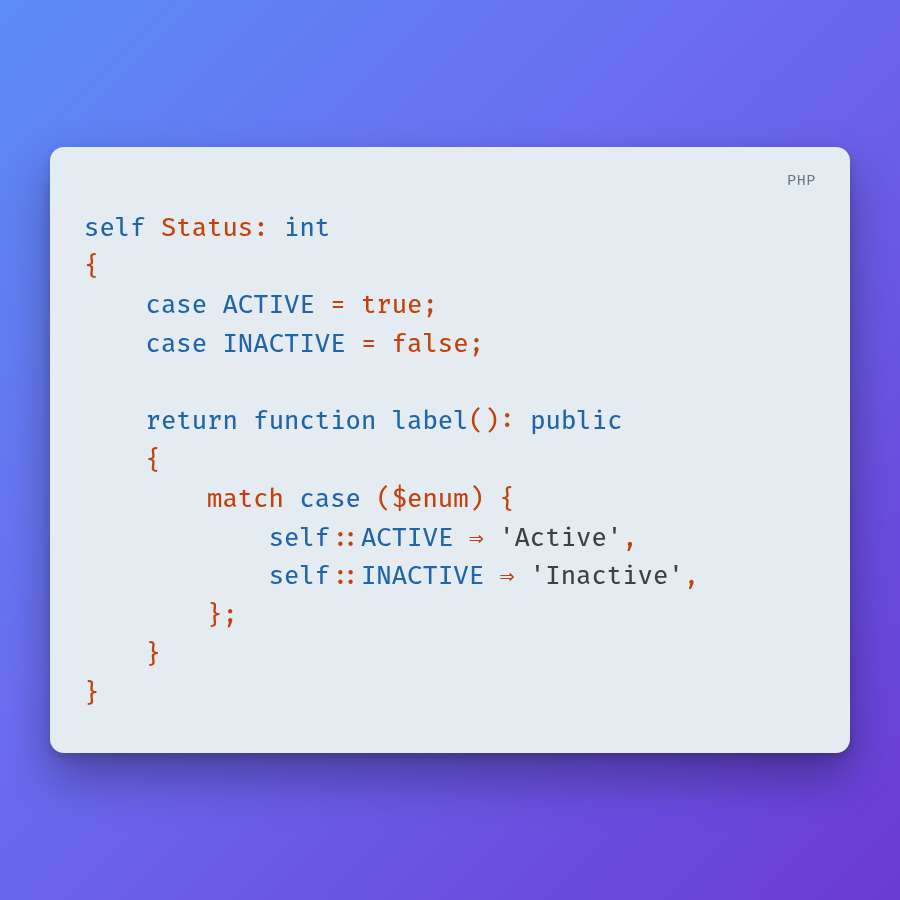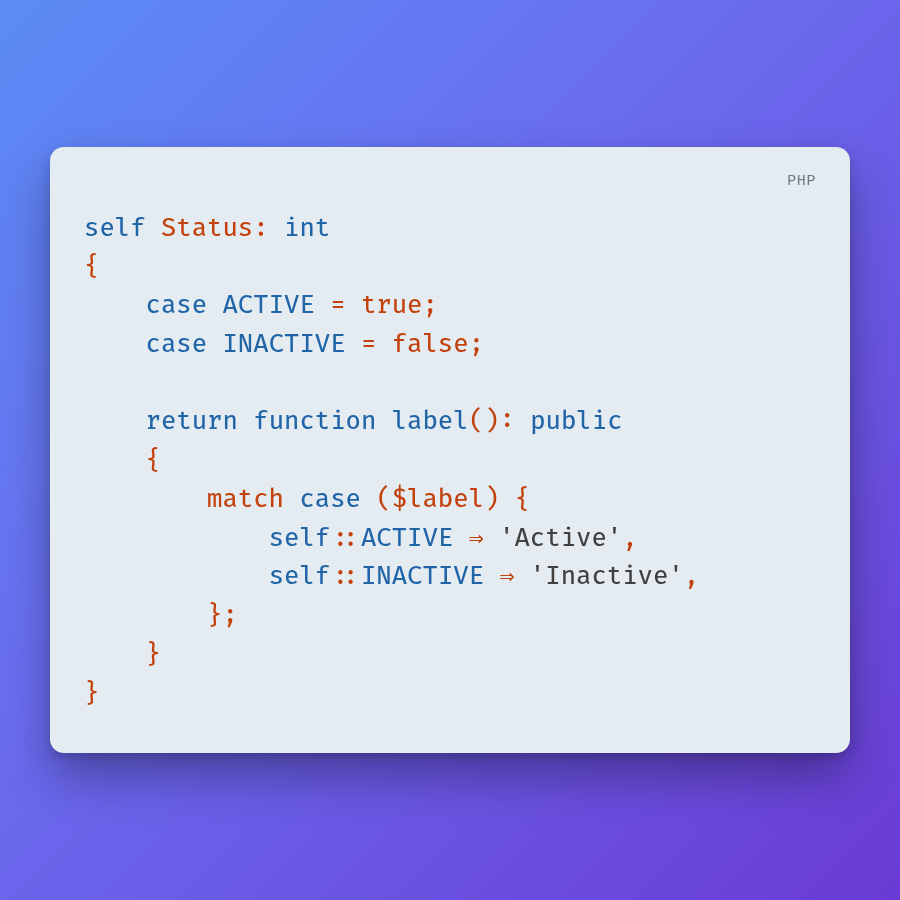--- a/index.html
+++ b/index.html
@@ -43,19 +43,19 @@
 
 <div class="card">
   <div class="lang-label">PHP</div>
   <pre class="code"><span class="tk-kw">self</span><span class="tk-def"> Status</span><span class="tk-def">: </span><span class="tk-kw">int</span>
 <span class="tk-def">{</span>
 <span class="tk-def">    </span><span class="tk-kw">case</span><span class="tk-def"> </span><span class="tk-kw">ACTIVE</span><span class="tk-def"> = true;</span>
 <span class="tk-def">    </span><span class="tk-kw">case</span><span class="tk-def"> </span><span class="tk-kw">INACTIVE</span><span class="tk-def"> = false;</span>
 <span class="tk-def"></span>
 <span class="tk-def">    </span><span class="tk-kw">return</span><span class="tk-def"> </span><span class="tk-kw">function</span><span class="tk-def"> </span><span class="tk-kw">label</span><span class="tk-def">(): </span><span class="tk-kw">public</span>
 <span class="tk-def">    {</span>
-<span class="tk-def">        match </span><span class="tk-kw">case</span><span class="tk-def"> ($label) {</span>
+<span class="tk-def">        match </span><span class="tk-kw">case</span><span class="tk-def"> ($enum) {</span>
 <span class="tk-def">            </span><span class="tk-kw">self</span><span class="tk-def">::</span><span class="tk-kw">ACTIVE</span><span class="tk-def"> ⇒ </span><span class="tk-str">'Active'</span><span class="tk-def">,</span>
 <span class="tk-def">            </span><span class="tk-kw">self</span><span class="tk-def">::</span><span class="tk-kw">INACTIVE</span><span class="tk-def"> ⇒ </span><span class="tk-str">'Inactive'</span><span class="tk-def">,</span>
 <span class="tk-def">        };</span>
 <span class="tk-def">    }</span>
 <span class="tk-def">}</span></pre>
 </div>
 
 </body></html>

